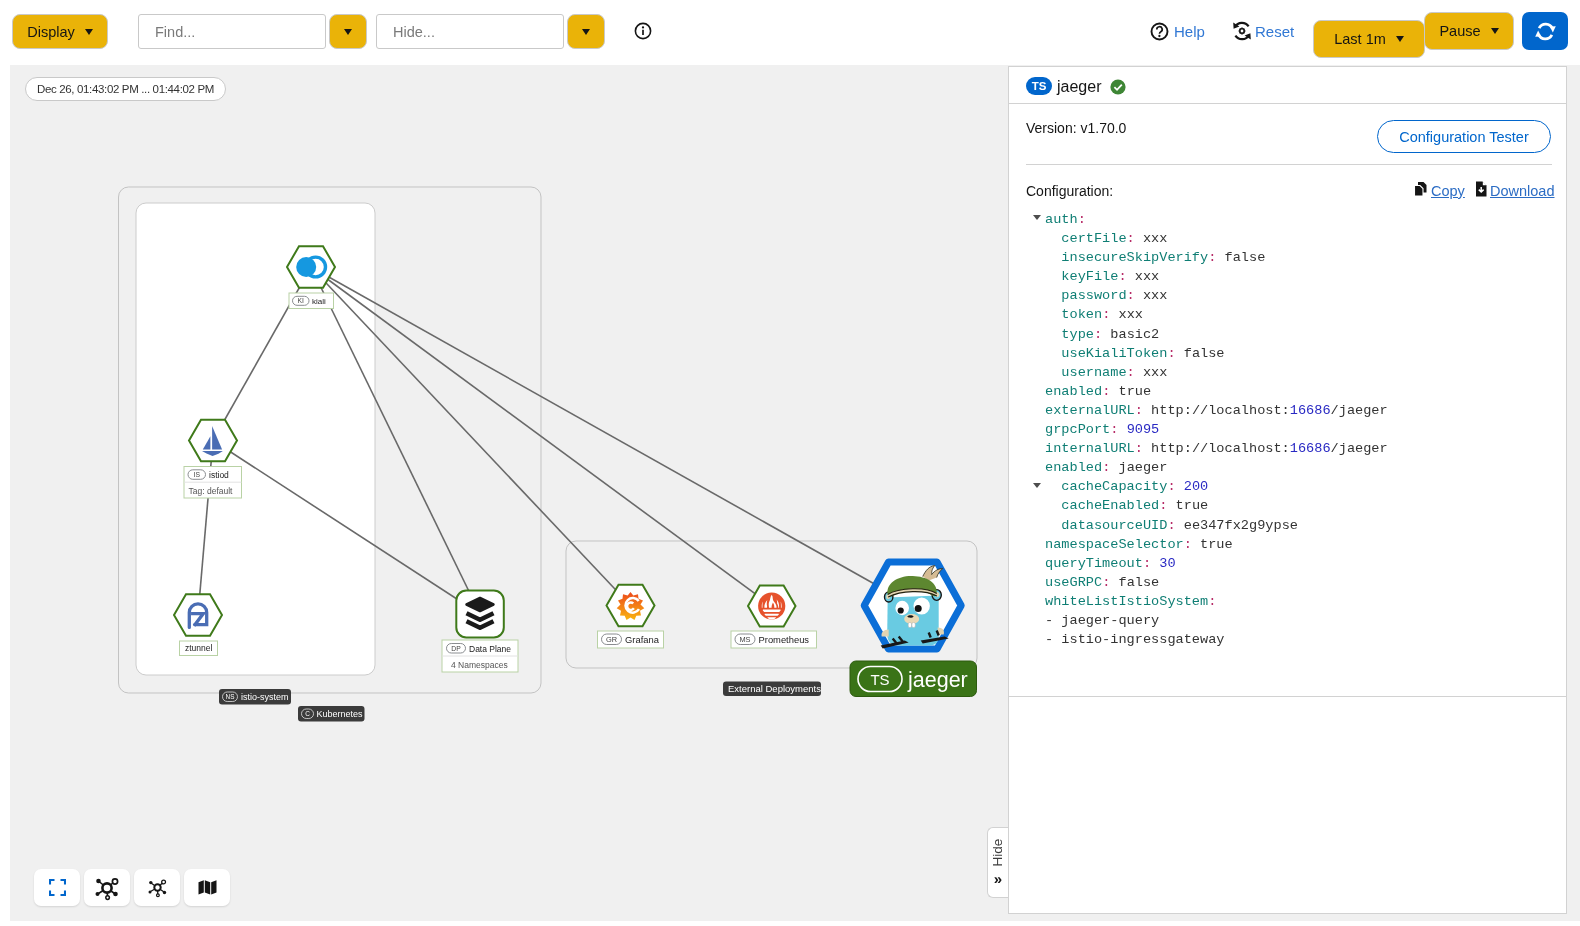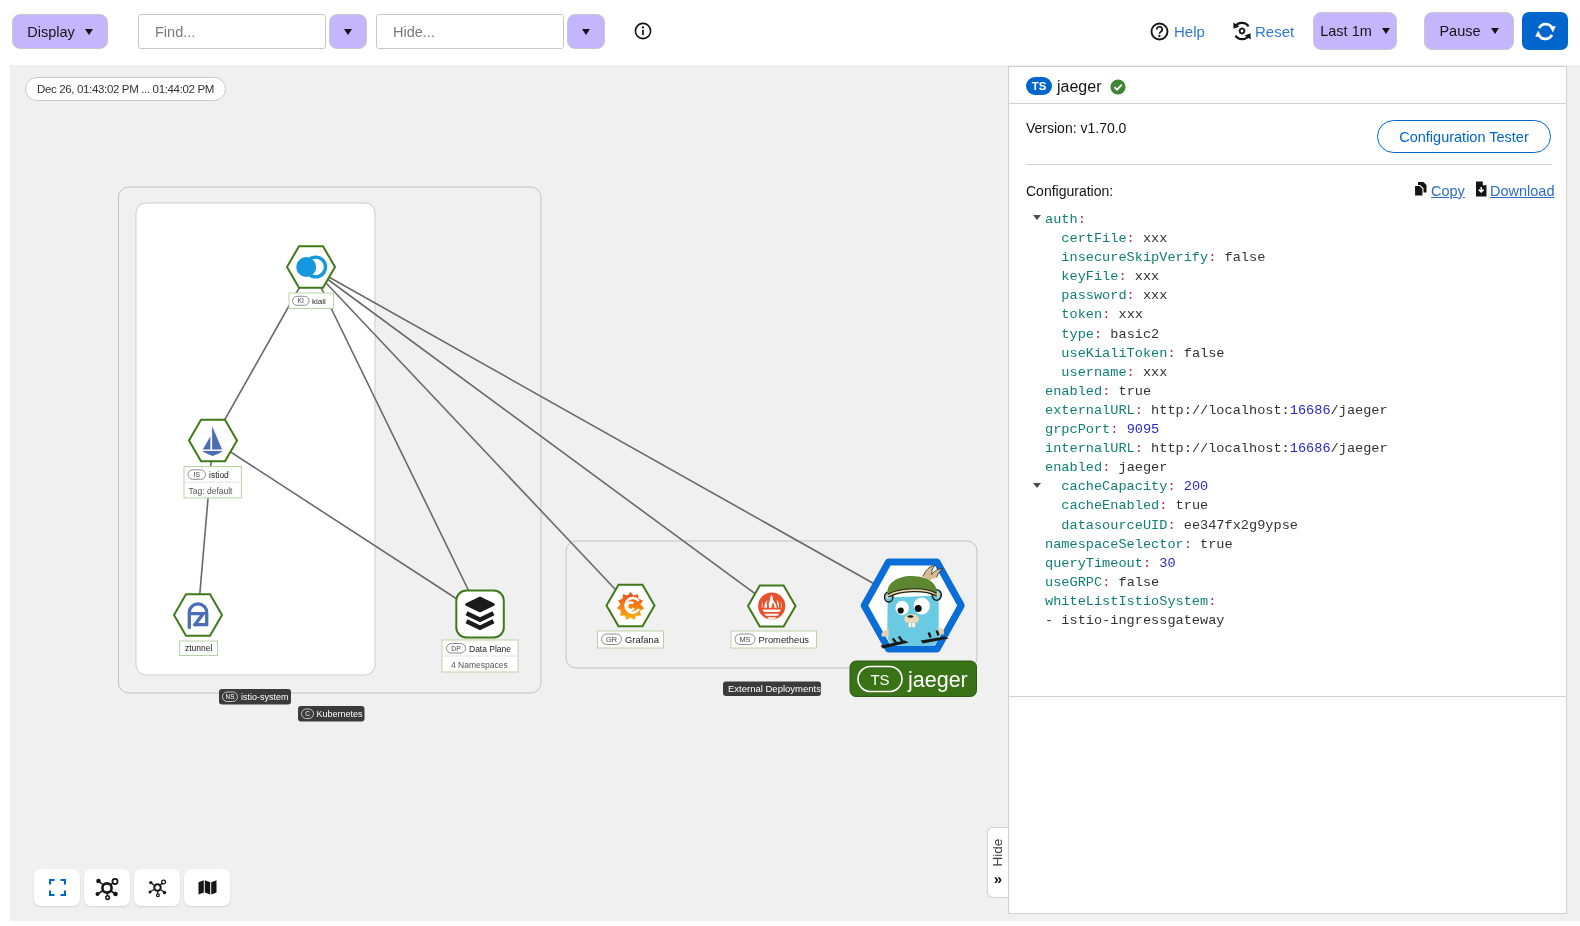--- a/index.html
+++ b/index.html
@@ -1,19 +1,19 @@
 <!DOCTYPE html>
 <html><head>
 <meta charset="utf-8">
 <style>
   * { margin:0; padding:0; box-sizing:border-box; }
   html,body { width:1580px; height:926px; background:#fff; font-family:"Liberation Sans", sans-serif; overflow:hidden; }
   .abs { position:absolute; }
   
-  .btn { position:absolute; background:#c4b5fd; border:1px solid #c9c9c9; border-radius:8px; display:flex; align-items:center; justify-content:center; color:#151515; font-size:14.5px; }
+  .btn { position:absolute; background:#eab308; border:1px solid #c9c9c9; border-radius:8px; display:flex; align-items:center; justify-content:center; color:#151515; font-size:14.5px; }
   .caret { width:0; height:0; border-left:4.5px solid transparent; border-right:4.5px solid transparent; border-top:6px solid #151515; display:inline-block; margin-left:10px; }
   .tinput { position:absolute; background:#fff; border:1px solid #c9c9c9; border-radius:3px; color:#7a7a7a; font-size:14.5px; display:flex; align-items:center; padding-left:16px; }
   .link { color:#3178d4; font-size:15px; }
   
   #canvas { position:absolute; left:10px; top:65px; width:1570px; height:856px; background:#f0f0f0; }
   #graphsvg { position:absolute; left:0; top:0; }
   .timepill { position:absolute; left:15px; top:12px; height:24px; background:#fff; border:1px solid #c9c9c9; border-radius:12px; display:flex; align-items:center; padding:0 11px; font-size:11.5px; letter-spacing:-0.35px; color:#333; }
   .gbtn { position:absolute; width:46px; height:37px; background:#fff; border-radius:7px; box-shadow:0 1px 2px rgba(0,0,0,0.12); display:flex; align-items:center; justify-content:center; }
   .hidetab { position:absolute; left:977px; top:762px; width:21px; height:71px; background:#fff; border:1px solid #d2d2d2; border-right:none; border-radius:6px 0 0 6px; display:flex; flex-direction:column; align-items:center; justify-content:center; padding-top:7px; }
   .hidetab .txt { transform:rotate(-90deg); font-size:13.5px; color:#3c3c3c; margin-bottom:10px; }
@@ -54,21 +54,21 @@
       <path d="M16.6 5.4 A8 8 0 0 0 3 5.8" fill="none" stroke="#151515" stroke-width="2.2"></path>
       <polygon points="1.2,1.6 1.6,7.8 7.4,5.6" fill="#151515"></polygon>
       <path d="M3.4 14.6 A8 8 0 0 0 17 14.2" fill="none" stroke="#151515" stroke-width="2.2"></path>
       <polygon points="18.8,18.4 18.4,12.2 12.6,14.4" fill="#151515"></polygon>
       <g fill="none" stroke="#151515" stroke-width="1.6">
         <circle cx="10" cy="10" r="2.2"></circle>
         <path d="M10 6.6 v1.2 M10 12.2 v1.2 M6.6 10 h1.2 M12.2 10 h1.2 M7.6 7.6 l0.9 0.9 M11.5 11.5 l0.9 0.9 M12.4 7.6 l-0.9 0.9 M8.5 11.5 l-0.9 0.9"></path>
       </g>
     </svg></div>
 <div class="abs link" style="left:1255px; top:23px;">Reset</div>
-<div class="btn" style="left:1313px; top:12px; width:84px; height:38px;">Last 1m<span class="caret"></span></div>
+<div class="btn" style="left:1313px; top:20px; width:112px; height:38px;">Last 1m<span class="caret"></span></div>
 <div class="btn" style="left:1424px; top:12px; width:90px; height:38px;">Pause<span class="caret"></span></div>
 <div class="btn" style="left:1522px; top:12px; width:46px; height:38px; background:#0166cc; border:none; border-radius:7px;">
     <svg width="21" height="21" viewBox="0 0 20 20">
       <path d="M3.94 6.7 A7 7 0 0 1 16.58 7.2" fill="none" stroke="#fff" stroke-width="2.7"></path>
       <polygon points="14.1,5.2 19.8,5.0 17.0,10.9" fill="#fff"></polygon>
       <path d="M16.06 13.3 A7 7 0 0 1 3.42 12.8" fill="none" stroke="#fff" stroke-width="2.7"></path>
       <polygon points="5.9,14.8 0.2,15.0 3.0,9.1" fill="#fff"></polygon>
     </svg>
   </div>
 
@@ -288,18 +288,19 @@
 <div class="codeline">  <span class="k">grpcPort</span><span class="c">:</span> <span class="n">9095</span></div>
 <div class="codeline">  <span class="k">internalURL</span><span class="c">:</span> <span class="v">http://localhost:</span><span class="n">16686</span><span class="v">/jaeger</span></div>
 <div class="codeline">  <span class="k">enabled</span><span class="c">:</span> <span class="v">jaeger</span></div>
 <div class="codeline">    <span class="k">cacheCapacity</span><span class="c">:</span> <span class="n">200</span></div>
 <div class="codeline">    <span class="k">cacheEnabled</span><span class="c">:</span> <span class="v">true</span></div>
 <div class="codeline">    <span class="k">datasourceUID</span><span class="c">:</span> <span class="v">ee347fx2g9ypse</span></div>
 <div class="codeline">  <span class="k">namespaceSelector</span><span class="c">:</span> <span class="v">true</span></div>
 <div class="codeline">  <span class="k">queryTimeout</span><span class="c">:</span> <span class="n">30</span></div>
 <div class="codeline">  <span class="k">useGRPC</span><span class="c">:</span> <span class="v">false</span></div>
 <div class="codeline">  <span class="k">whiteListIstioSystem</span><span class="c">:</span></div>
+<div class="codeline">  <span class="v">- jaeger-query</span></div>
 <div class="codeline">  <span class="v">- istio-ingressgateway</span></div>
 </div>
   <div class="abs" style="left:24px; top:148px; width:0; height:0; border-left:4px solid transparent; border-right:4px solid transparent; border-top:5px solid #4d4d4d;"></div>
   <div class="abs" style="left:24px; top:415.5px; width:0; height:0; border-left:4px solid transparent; border-right:4px solid transparent; border-top:5px solid #4d4d4d;"></div>
   <div class="abs" style="left:0px; top:629px; width:557px; height:1px; background:#d2d2d2;"></div>
 </div>
 
 </body></html>

